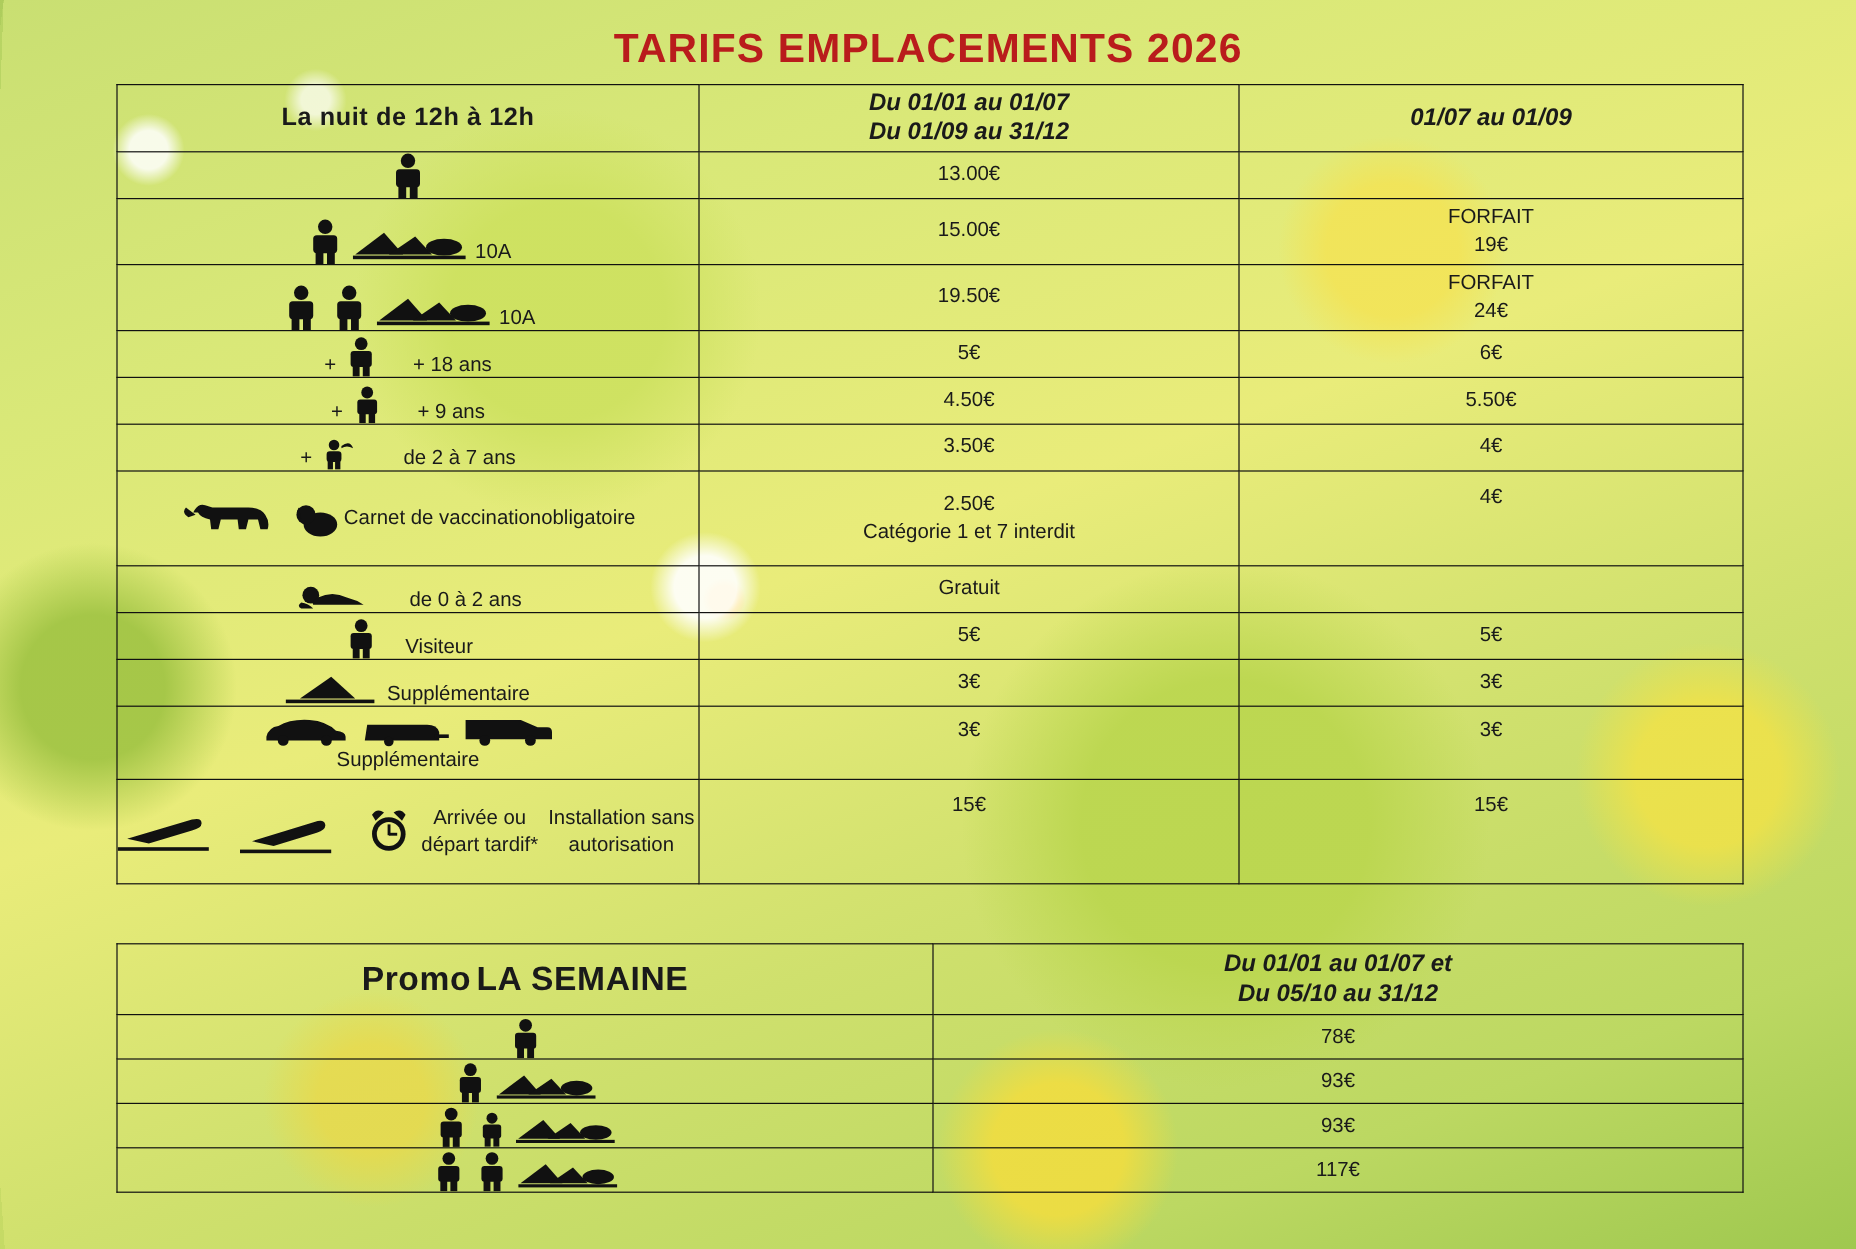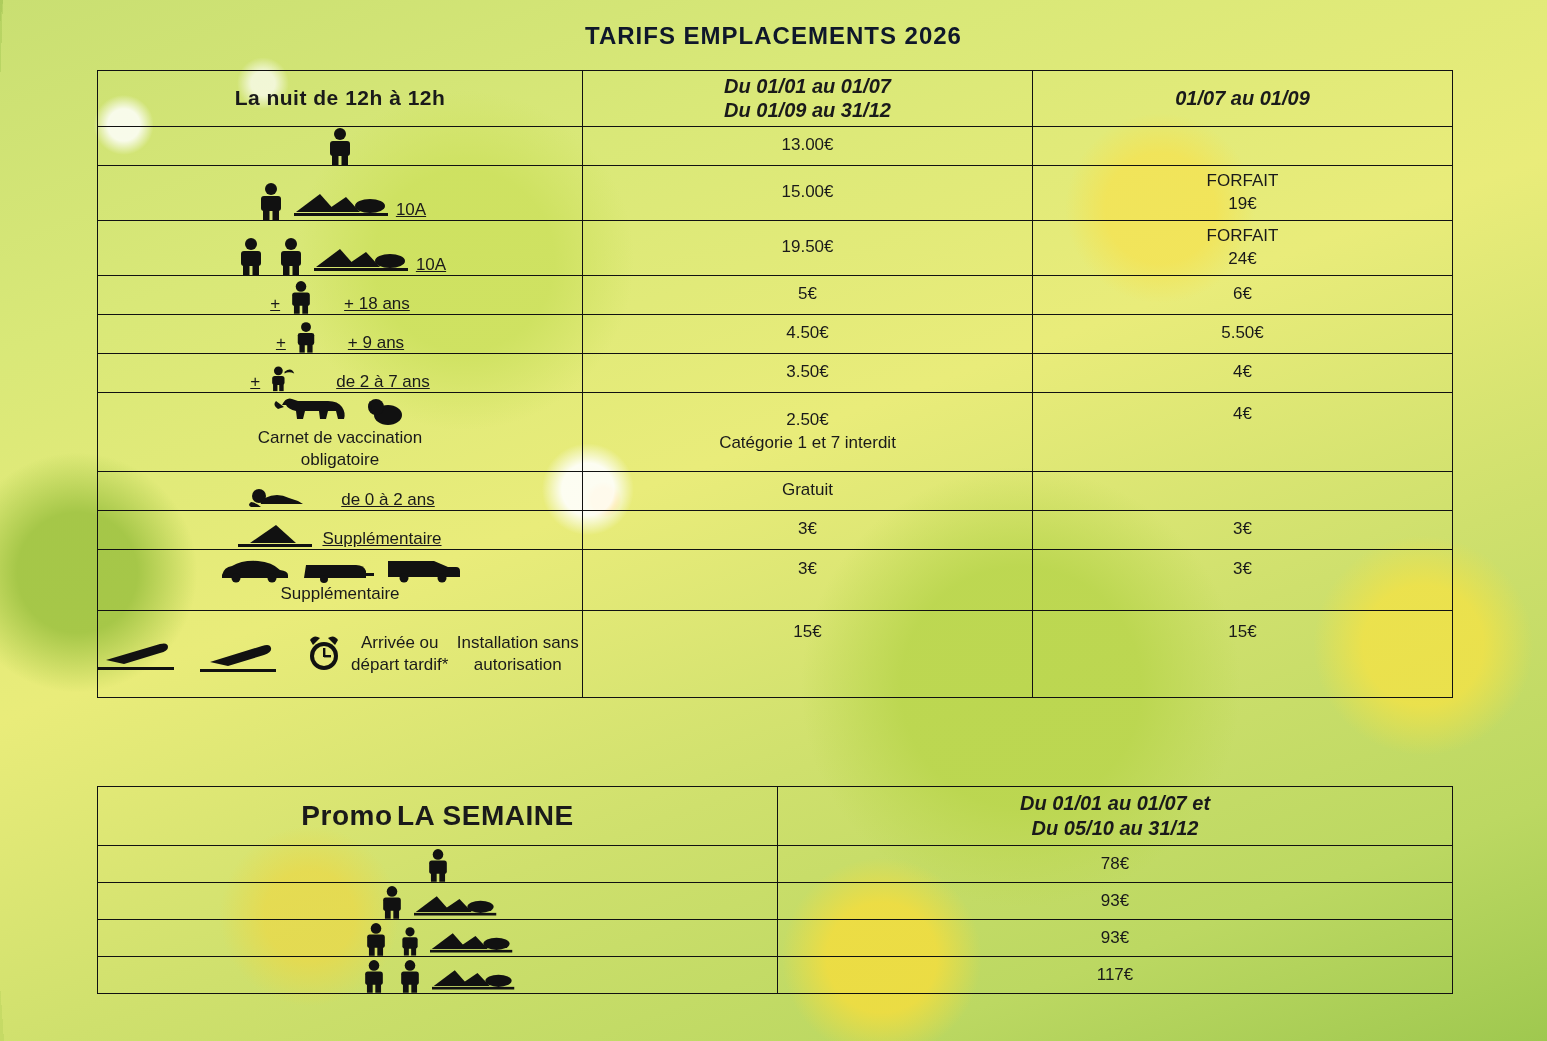--- a/index.html
+++ b/index.html
@@ -50,24 +50,24 @@
     inset: 0;
   }
 
   
   .title {
     position: absolute;
     top: 22px;
     left: 0;
     width: 100%;
     text-align: center;
-    font-size: 24px;
+    font-size: 34px;
     font-weight: bold;
     letter-spacing: 1px;
-    color: #0f172a;
+    color: #b91c1c;
     font-family: "Liberation Sans", sans-serif;
   }
 
   
   table {
     border-collapse: collapse;
     position: absolute;
     table-layout: fixed;
   }
   table, td, th {
@@ -128,21 +128,20 @@
     line-height: 1.25;
     color: #1a1a1a;
   }
 
   .icon-row {
     display: flex;
     align-items: flex-end;
     justify-content: center;
     gap: 6px;
     height: 100%;
-    text-decoration: underline;
   }
 
   svg.ic { display: block; }
   .blk { fill: #111; }
 
   
   .promo-hdr-left {
     text-align: center;
     height: 56px;
     white-space: nowrap;
@@ -337,21 +336,21 @@
             </span>
             <span class="cat-label" style="margin-left:34px">de 2 à 7 ans</span>
           </div>
         </td>
         <td class="price">3.50€</td>
         <td class="price">4€</td>
       </tr>
 
       <tr>
         <td class="cat-cell" style="height:78px">
-          <div style="display:flex;flex-direction:column;align-items:center;justify-content:center;height:100%">
+          <div style="display:flex;align-items:center;justify-content:center;height:100%">
             <div class="icon-row" style="height:auto;gap:14px">
               <span>
                 <svg class="ic" width="80" height="34" viewBox="0 0 80 34">
                   <path class="blk" d="M10 12 q4 -8 10 -6 l6 2 h30 q10 0 14 6 q4 6 2 12 h-6 l-2 -8 h-8 l-2 8 h-6 l-1 -8 h-14 l-2 8 h-6 l-1 -8 q-8 -2 -10 -6 z"></path>
                   <path class="blk" d="M4 8 q-4 4 2 8 l6 -2 z"></path>
                 </svg>
               </span>
               <span>
                 <svg class="ic" width="42" height="32" viewBox="0 0 42 32">
                   <ellipse class="blk" cx="22" cy="20" rx="14" ry="10"></ellipse>
@@ -381,20 +380,37 @@
                 <path class="blk" d="M6 18 q-4 3 0 5 h10 q-4 -4 -10 -5 z"></path>
               </svg>
             </span>
             <span class="cat-label" style="margin-left:20px">de 0 à 2 ans</span>
           </div>
         </td>
         <td class="price">Gratuit</td>
         <td class="price"></td>
       </tr>
 
+      <tr>
+        <td class="cat-cell">
+          <div class="icon-row">
+            <span>
+              <svg class="ic" width="30" height="34" viewBox="0 0 34 38">
+                  <circle class="blk" cx="17" cy="7" r="6"></circle>
+                  <rect class="blk" x="7" y="14" width="20" height="15" rx="3"></rect>
+                  <rect class="blk" x="9" y="28" width="6.5" height="10"></rect>
+                  <rect class="blk" x="18.5" y="28" width="6.5" height="10"></rect>
+                </svg>
+            </span>
+            <span class="cat-label" style="margin-left:16px">Visiteur</span>
+          </div>
+        </td>
+        <td class="price">5€</td>
+        <td class="price">5€</td>
+      </tr>
 
       <tr>
         <td class="cat-cell">
           <div class="icon-row">
             <span>
               <svg class="ic" width="78" height="30" viewBox="0 0 78 30">
                 <path class="blk" d="M12 24 L38 6 L58 24 Z"></path>
                 <rect class="blk" x="0" y="25" width="74" height="3"></rect>
               </svg>
             </span>

